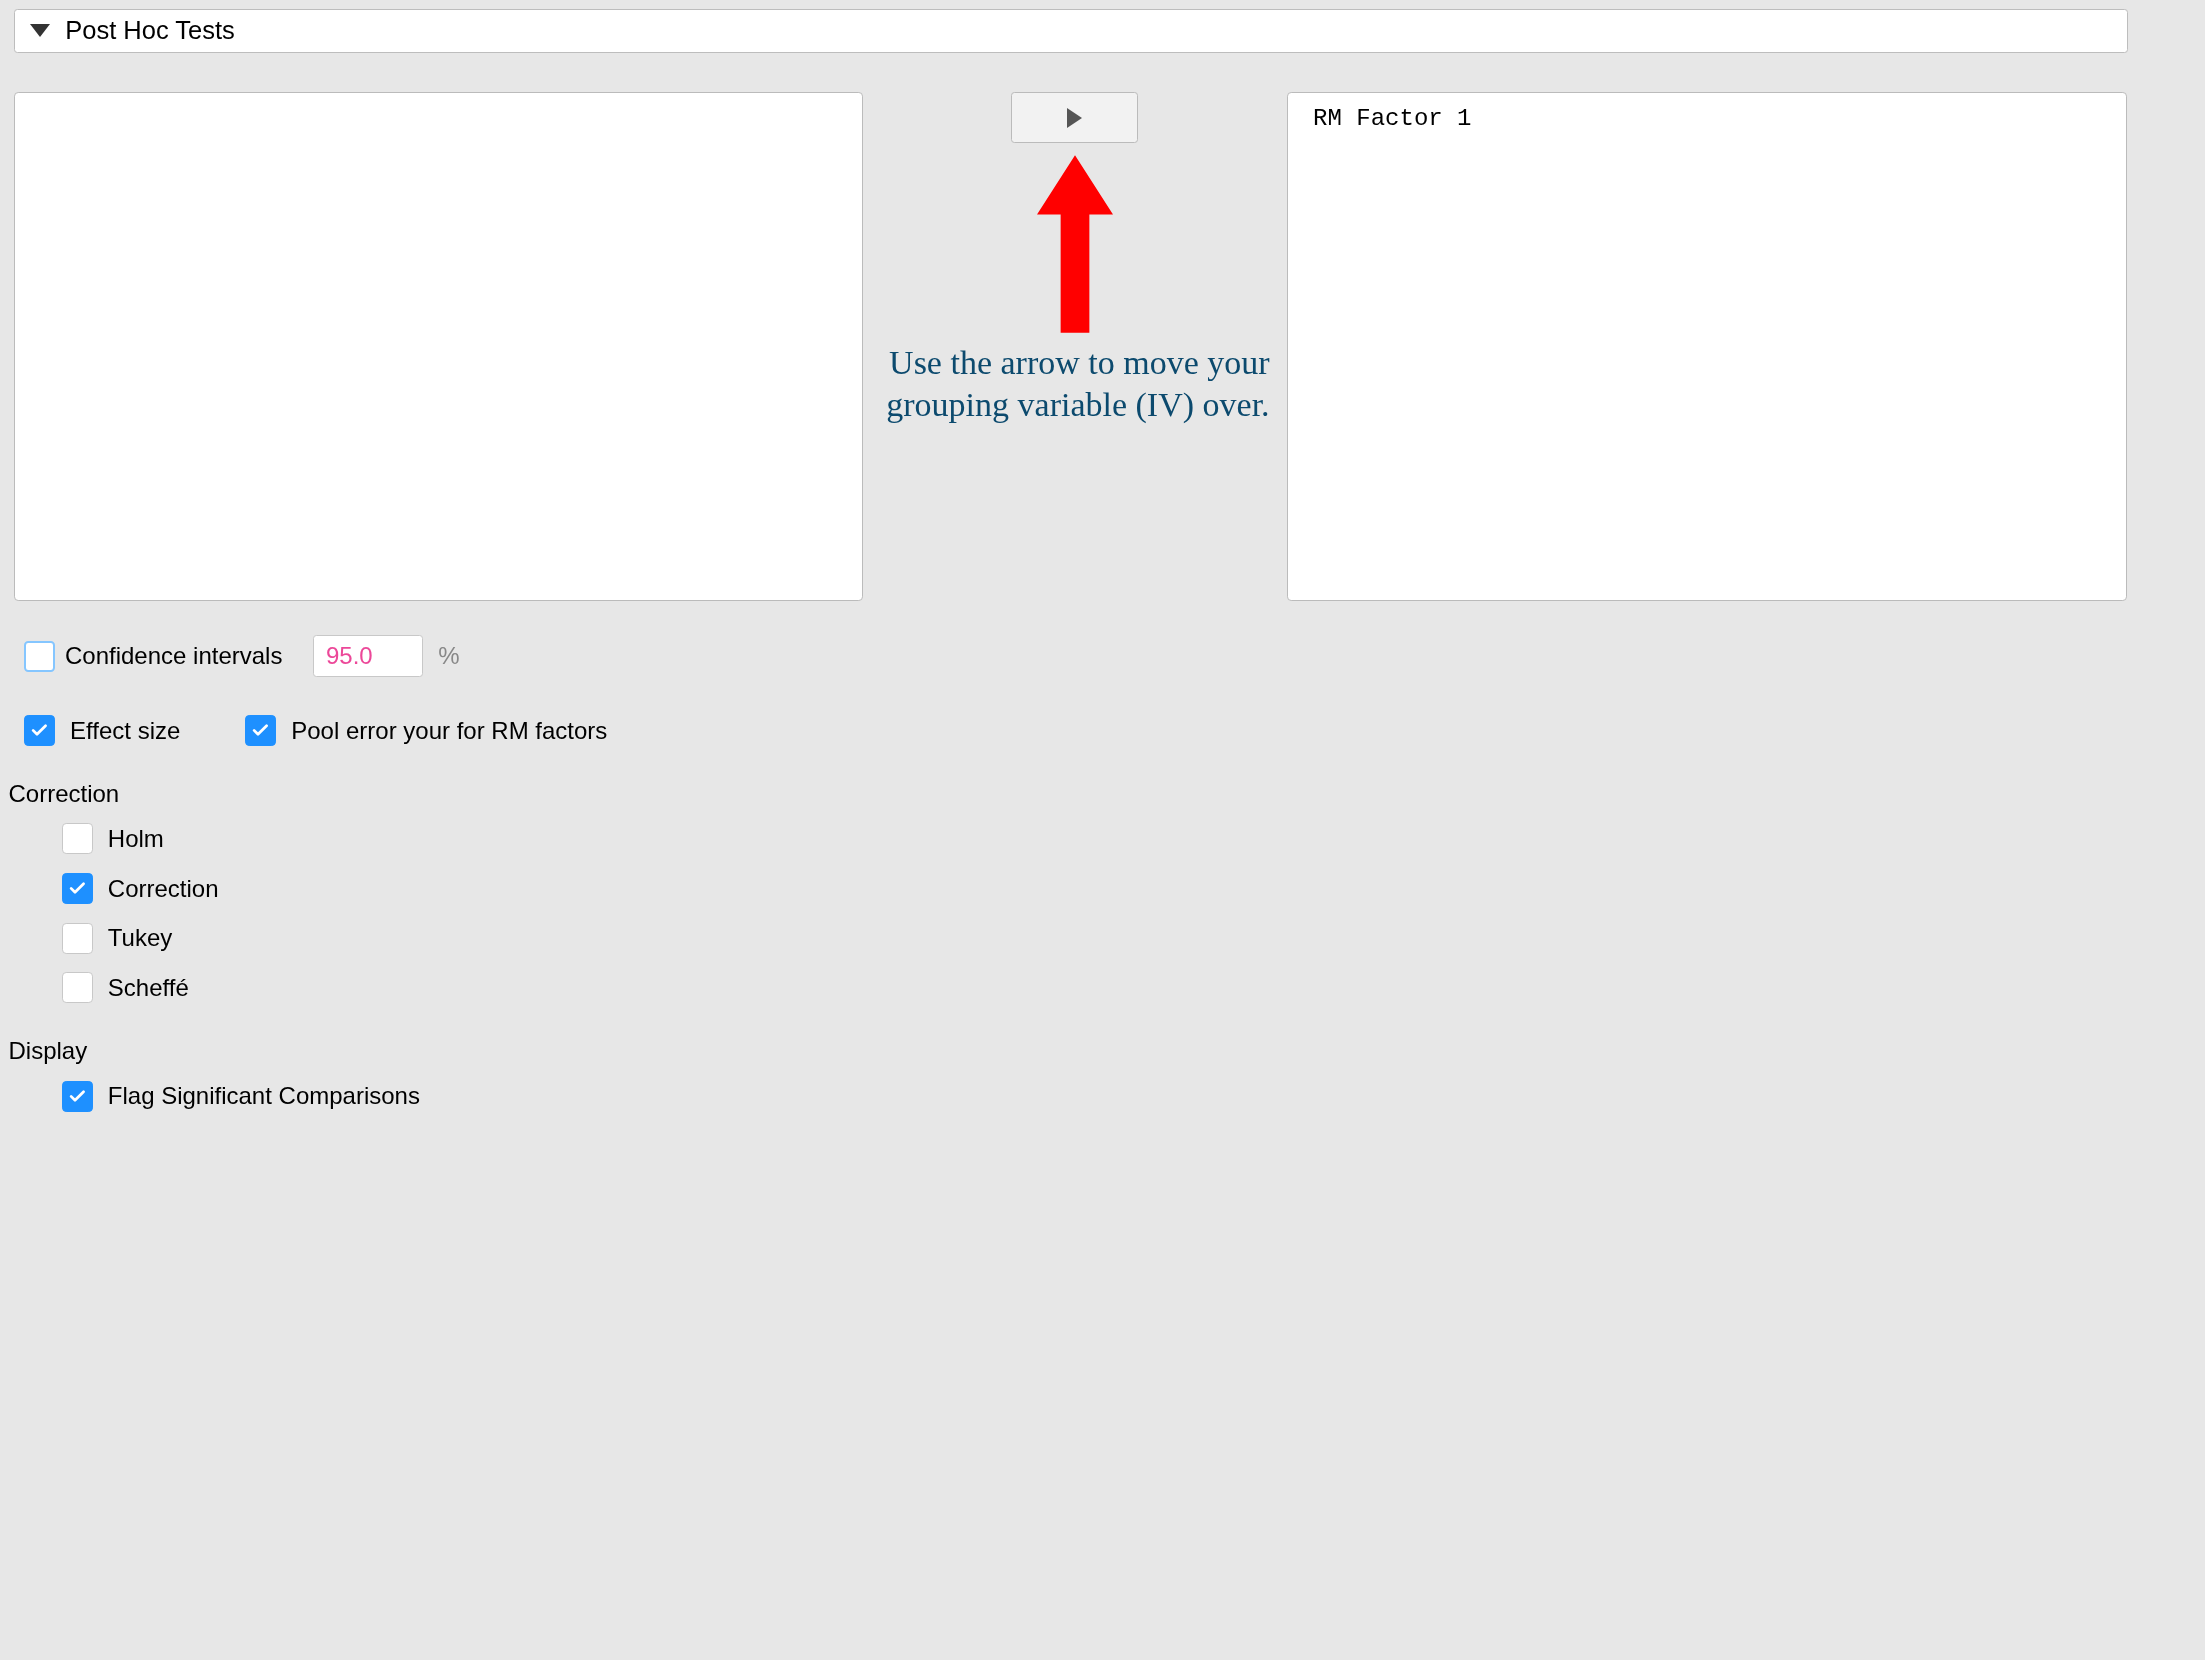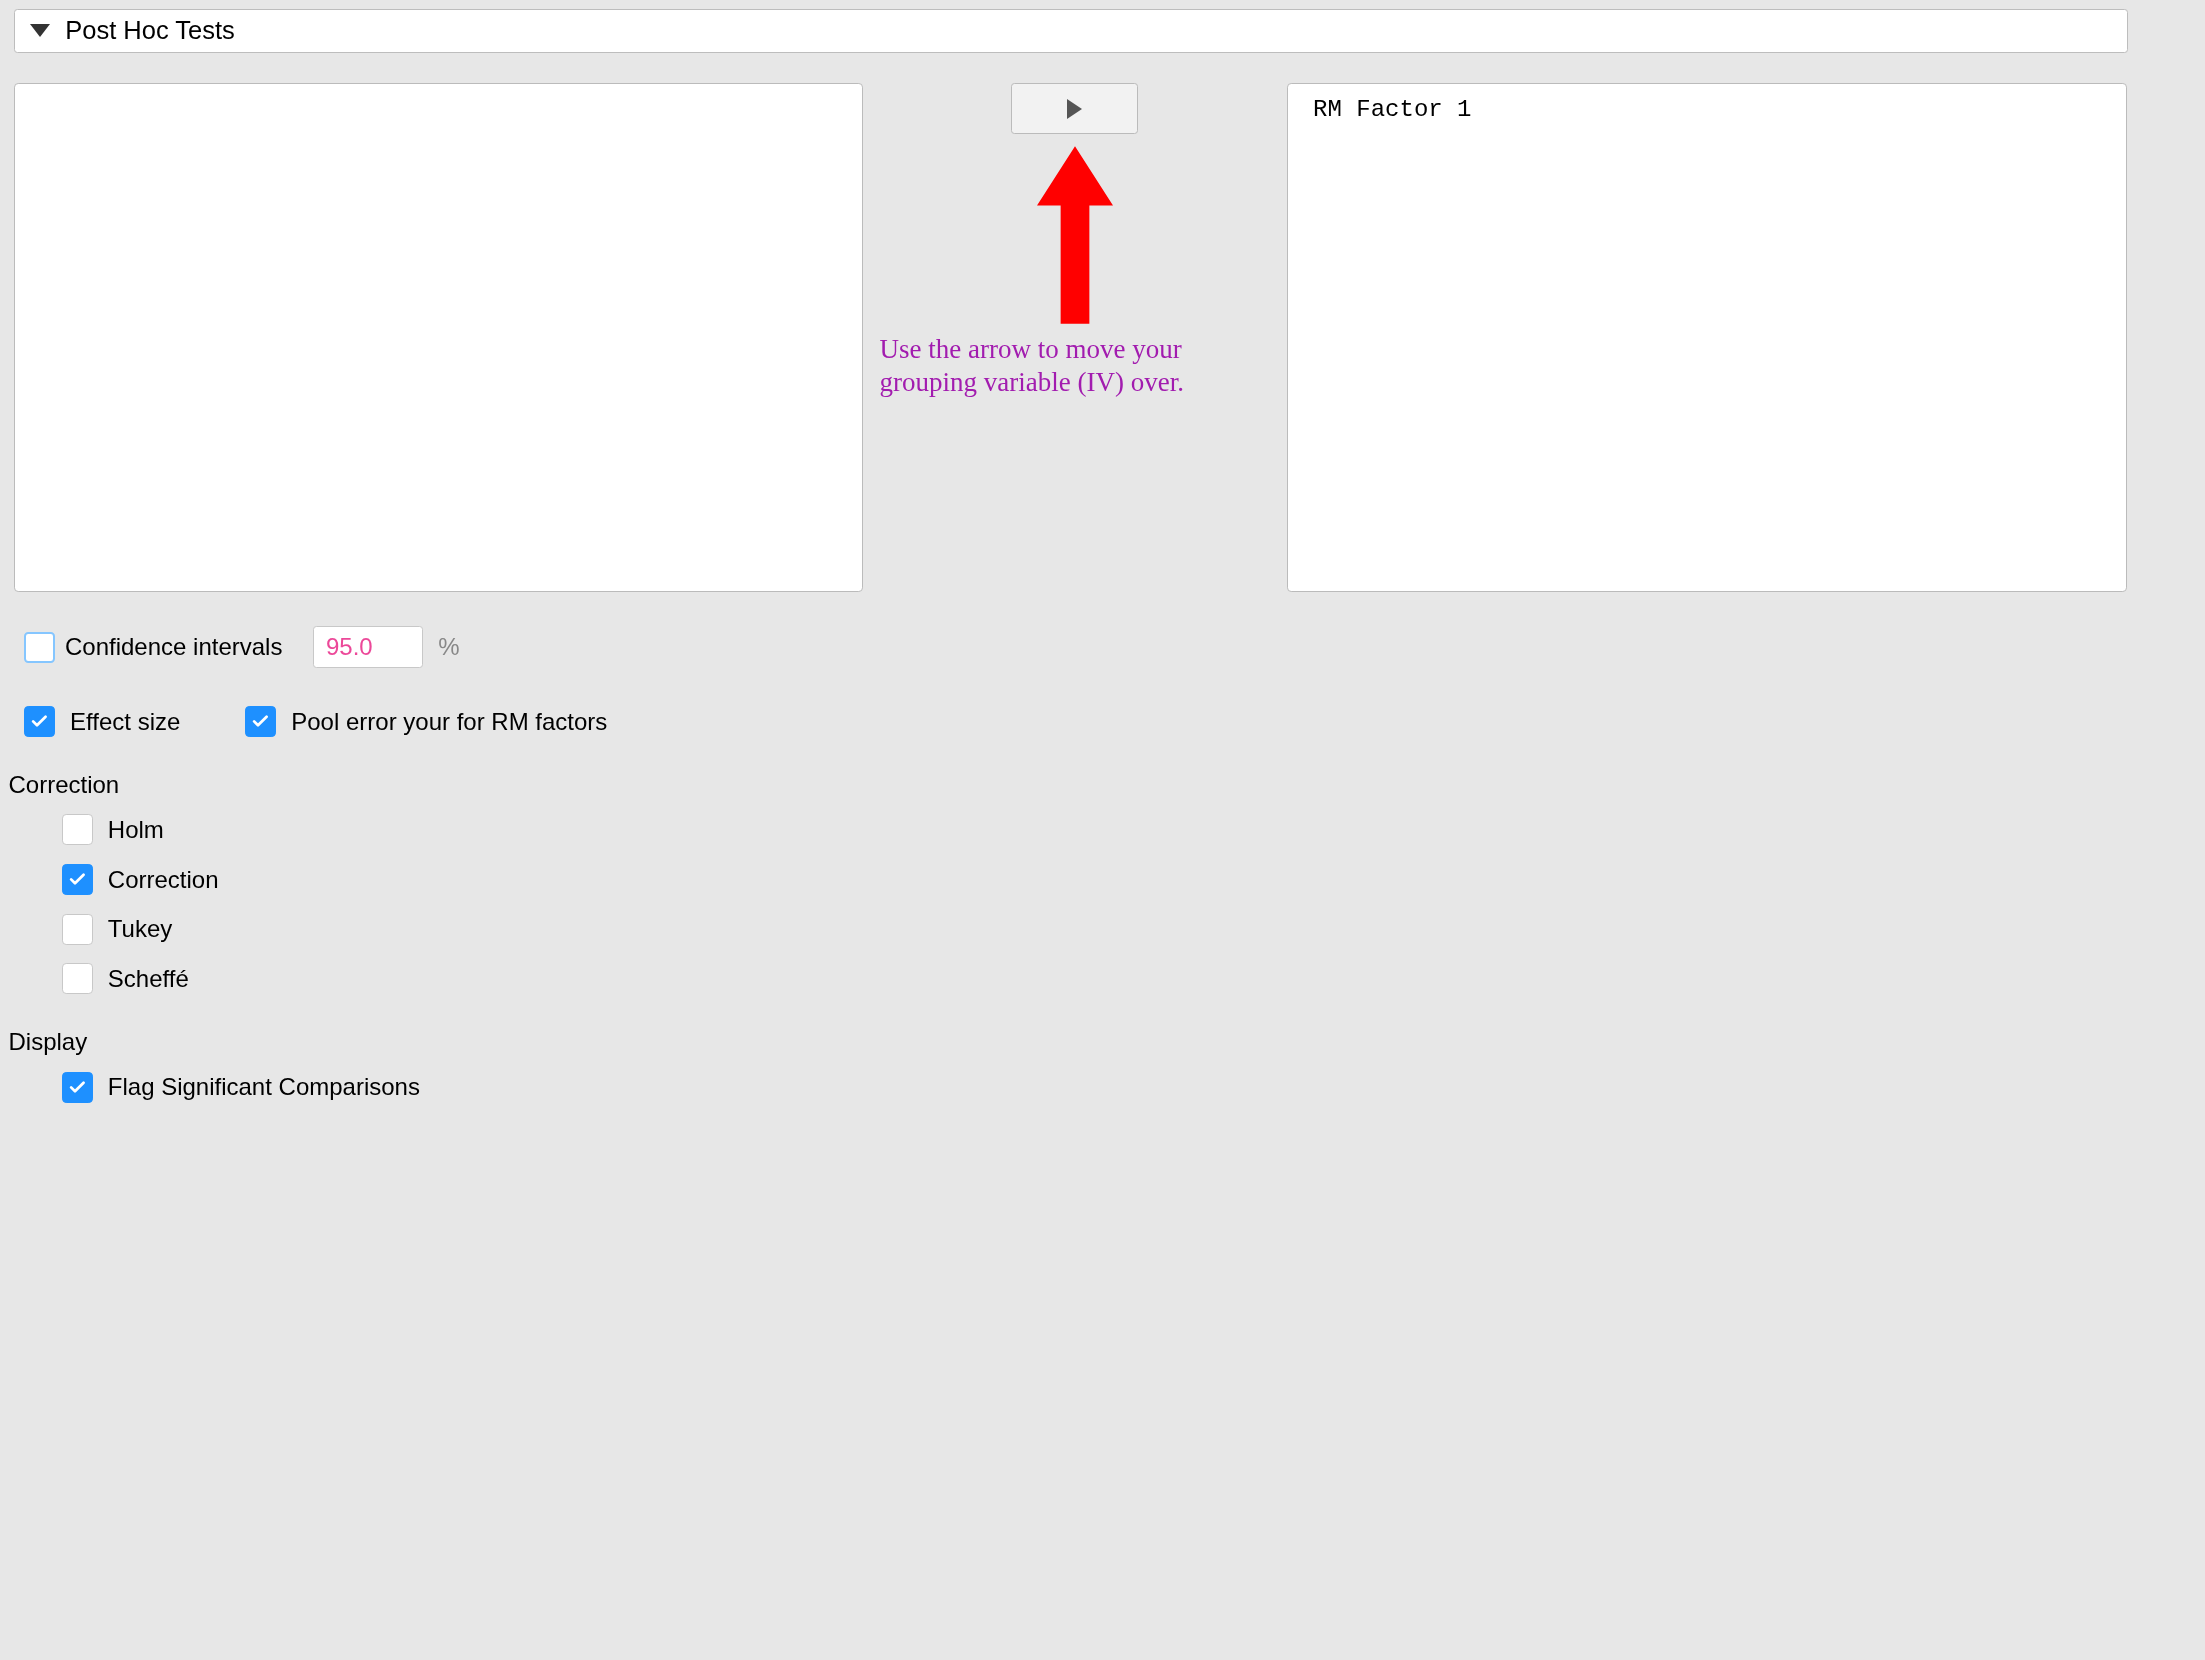--- a/index.html
+++ b/index.html
@@ -13,21 +13,21 @@
     width: 2205px;
   }
   .panel-header {
     background: #fff;
     border: 0.8px solid #bdbdbd;
     border-radius: 3.4px;
     padding: 6.8px 15.3px;
     display: flex;
     align-items: center;
     gap: 15.3px;
-    margin-bottom: 30px;
+    margin-bottom: 39px;
     width: 2114px;
     margin-left: 5.1px;
   }
   .triangle-down {
     width: 0; height: 0;
     border-left: 10.2px solid transparent;
     border-right: 10.2px solid transparent;
     border-top: 13.6px solid #333;
   }
   .panel-title {
@@ -76,23 +76,23 @@
     width: 0; height: 0;
     border-top: 10.2px solid transparent;
     border-bottom: 10.2px solid transparent;
     border-left: 15.3px solid #555;
   }
   .red-arrow {
     margin-top: 12px;
   }
   .annotation-text {
     font-family: "Times New Roman", Times, serif;
-    font-size: 27px;
-    text-align: left;
-    color: #a21caf;
+    font-size: 34px;
+    text-align: right;
+    color: #0c4a6e;
     margin-top: 8.5px;
     line-height: 1.25;
     width: 390px;
   }
 
   .row {
     display: flex;
     align-items: center;
     gap: 10.2px;
     margin-left: 15.3px;

